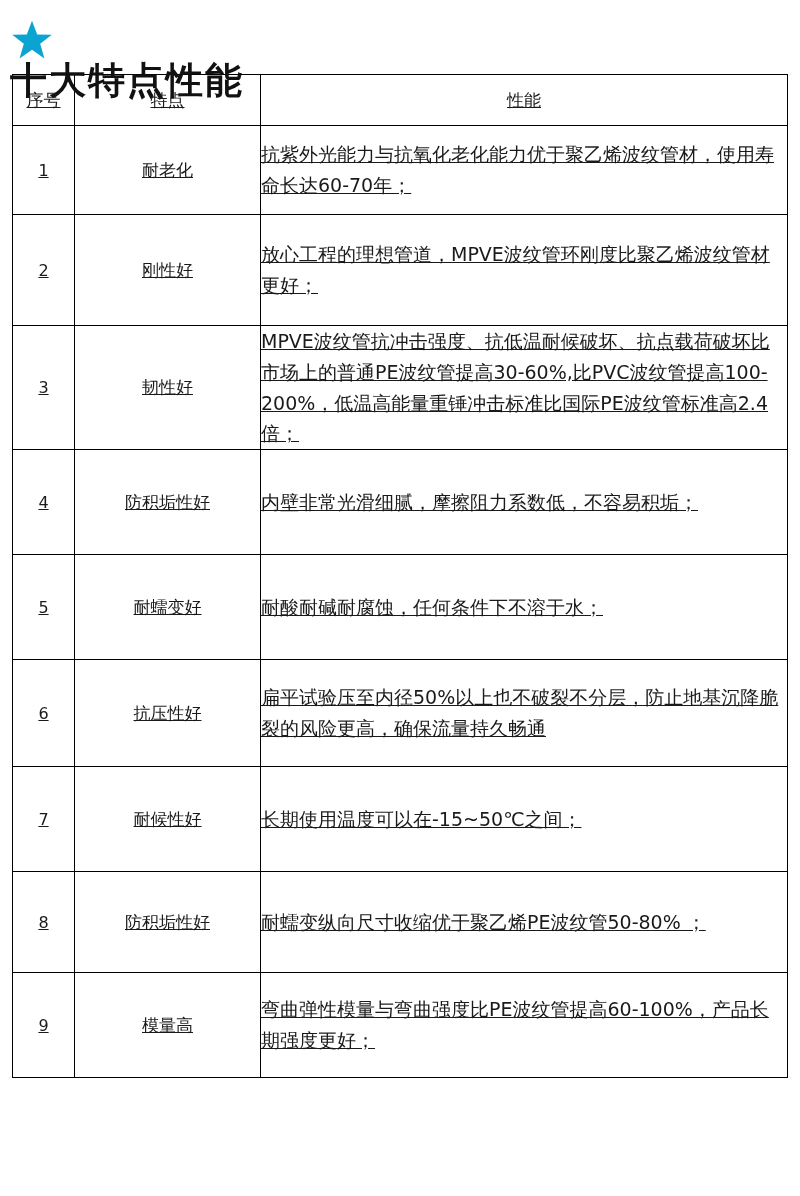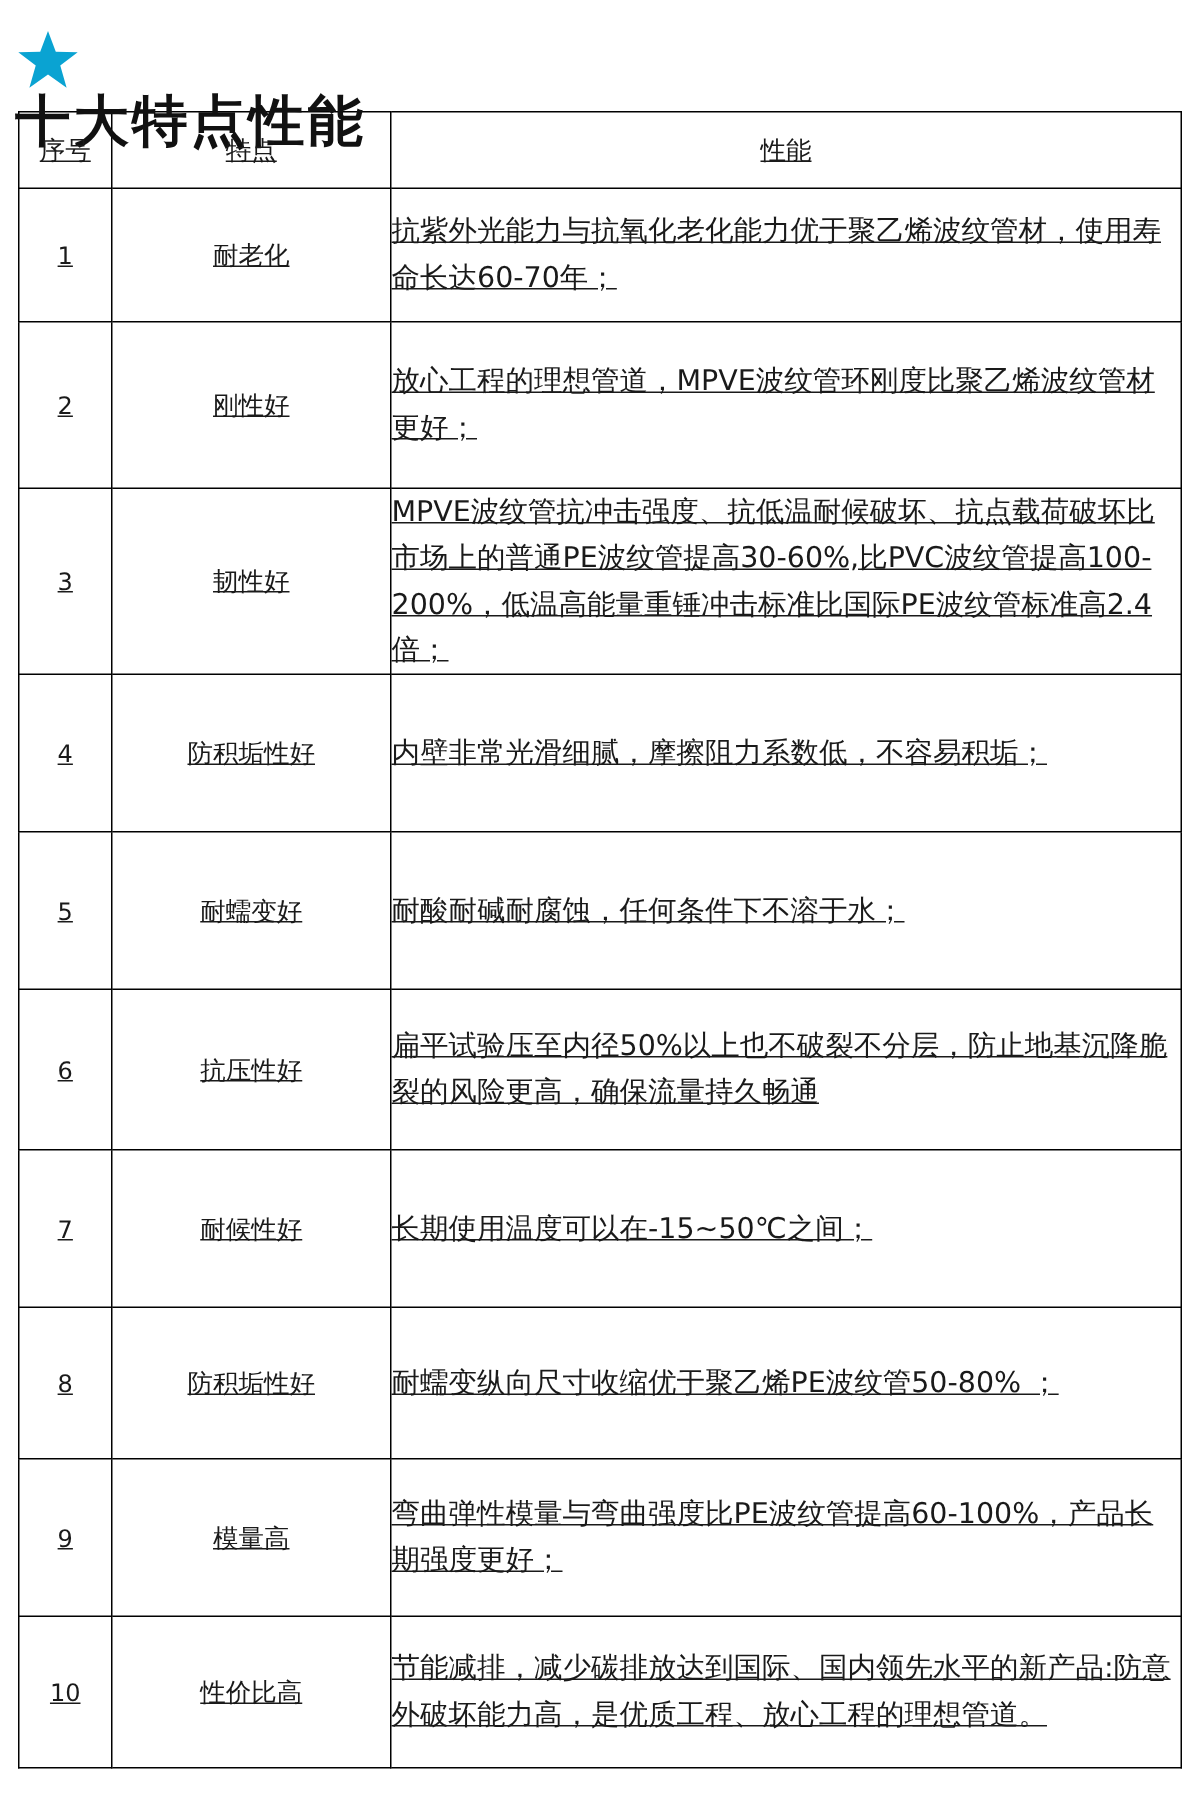--- a/index.html
+++ b/index.html
@@ -158,21 +158,16 @@
       <tr class="r8">
         <td class="cell-no">8</td>
         <td class="cell-center">防积垢性好</td>
         <td class="cell-perf">耐蠕变纵向尺寸收缩优于聚乙烯PE波纹管50-80% ；</td>
       </tr>
       <tr class="r9">
         <td class="cell-no">9</td>
         <td class="cell-center">模量高</td>
         <td class="cell-perf">弯曲弹性模量与弯曲强度比PE波纹管提高60-100%，产品长期强度更好；</td>
       </tr>
-      <tr class="r10">
-        <td class="cell-no">10</td>
-        <td class="cell-center">性价比高</td>
-        <td class="cell-perf">节能减排，减少碳排放达到国际、国内领先水平的新产品:防意外破坏能力高，是优质工程、放心工程的理想管道。</td>
-      </tr>
     </tbody>
   </table>
 
 </div>
 
 </body></html>

